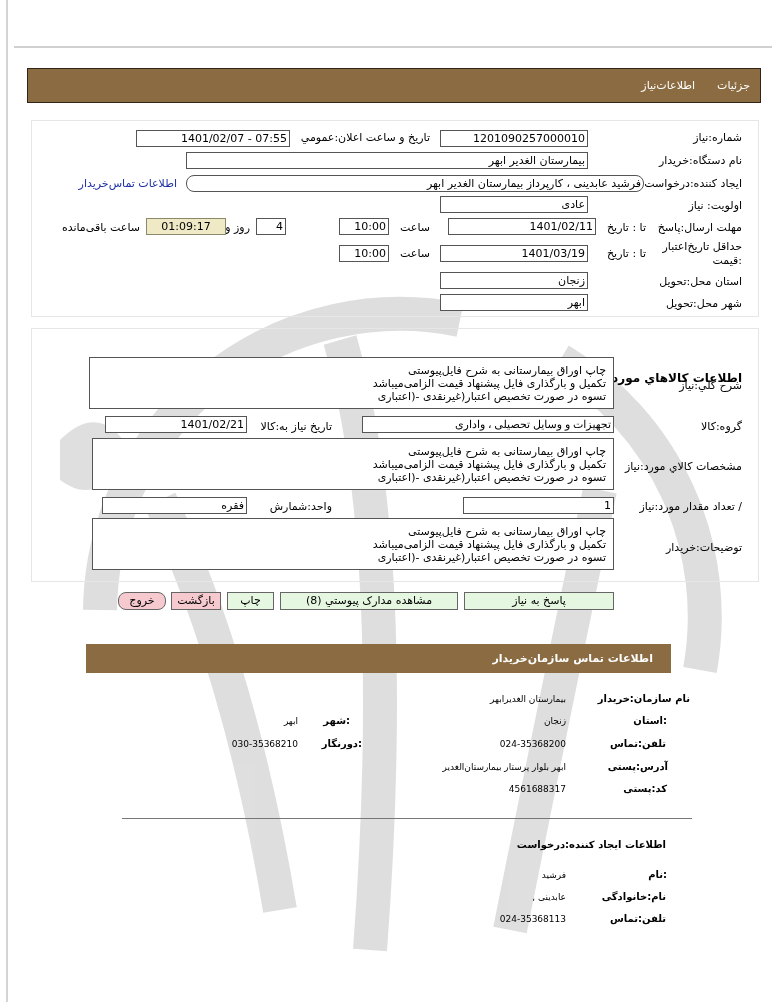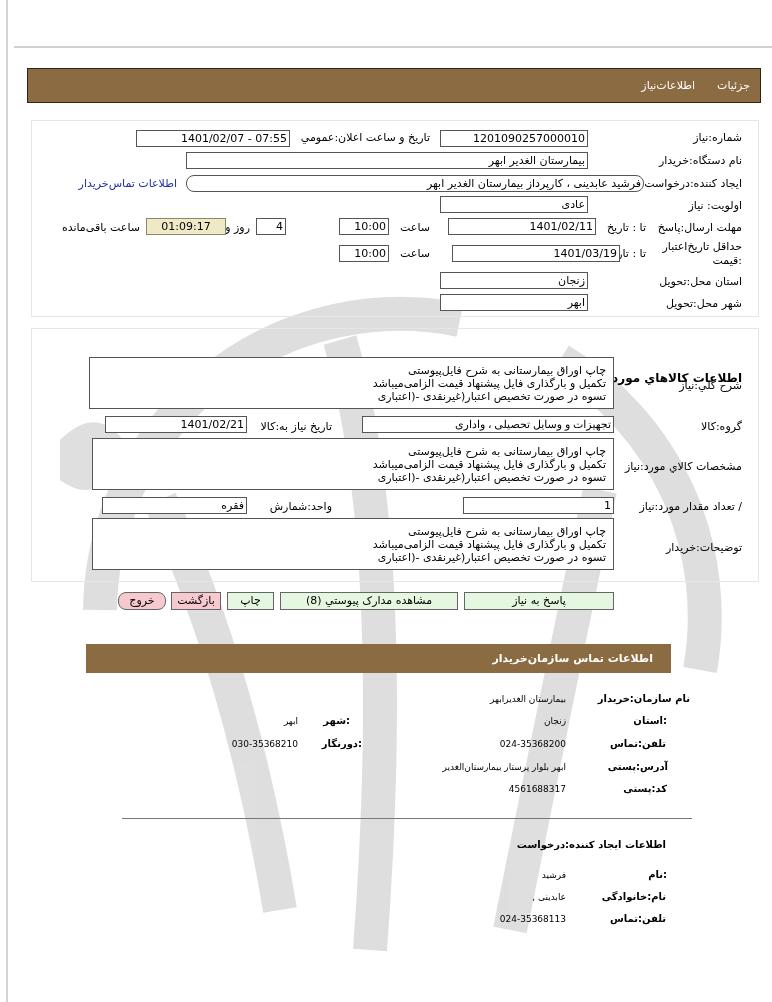--- a/index.html
+++ b/index.html
@@ -89,21 +89,21 @@
 <span class="lbl" style="right:342px;top:221px;">ساعت</span>
 <div class="box ltr" style="left:339px;top:218px;width:50px;">10:00</div>
 <div class="box ltr" style="left:256px;top:218px;width:30px;">4</div>
 <span class="lbl" style="right:522px;top:221px;">روز و</span>
 <div class="box timer" style="left:146px;top:218px;width:80px;">01:09:17</div>
 <span class="lbl" style="right:632px;top:221px;">ساعت باقی‌مانده</span>
 
 <span class="lbl" style="right:30px;top:240px;">حداقل تاریخ‌اعتبار</span>
 <span class="lbl" style="right:30px;top:254px;">:قیمت</span>
 <span class="lbl" style="right:126px;top:247px;">تا : تاریخ</span>
-<div class="box ltr" style="left:452px;top:245px;width:168px;">1401/03/19</div>
+<div class="box ltr" style="left:440px;top:245px;width:148px;">1401/03/19</div>
 <span class="lbl" style="right:342px;top:247px;">ساعت</span>
 <div class="box ltr" style="left:339px;top:245px;width:50px;">10:00</div>
 
 <span class="lbl" style="right:30px;top:275px;">استان محل‌:تحویل</span>
 <div class="box" style="left:440px;top:272px;width:148px;">زنجان</div>
 
 <span class="lbl" style="right:30px;top:297px;">شهر محل‌:تحویل</span>
 <div class="box" style="left:440px;top:294px;width:148px;">ابهر</div>
 
 <div class="panel p2"></div>

